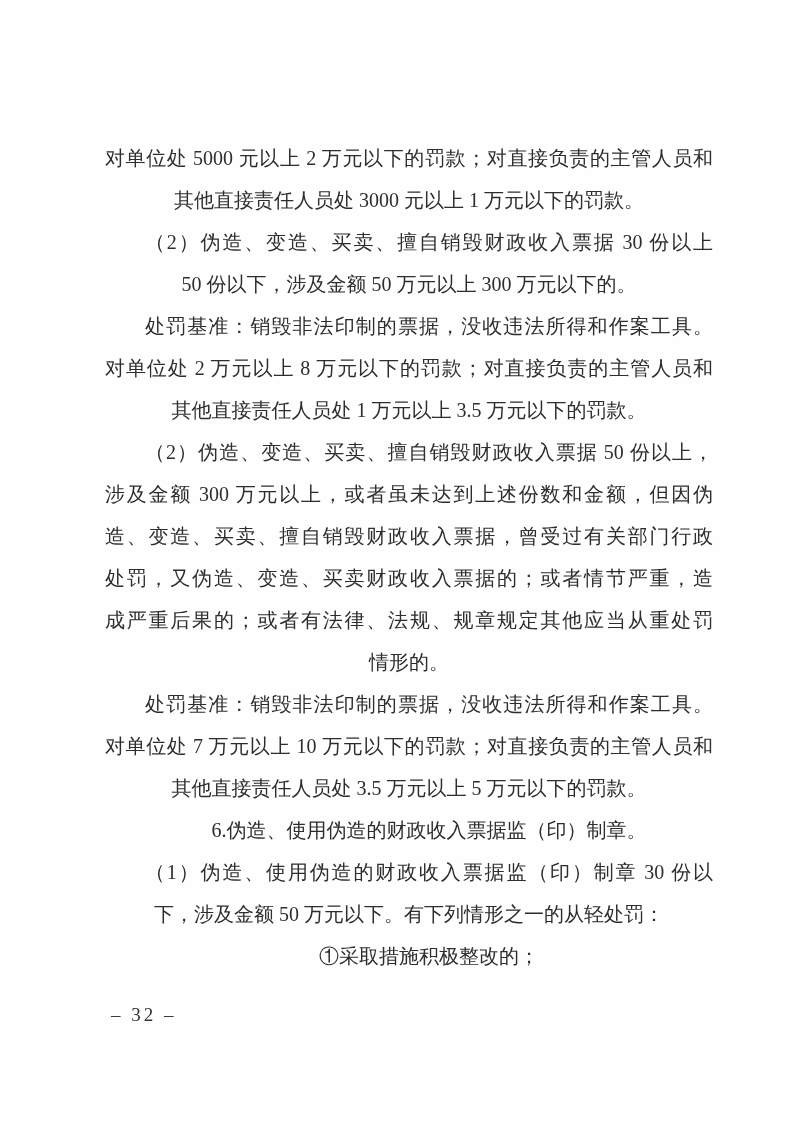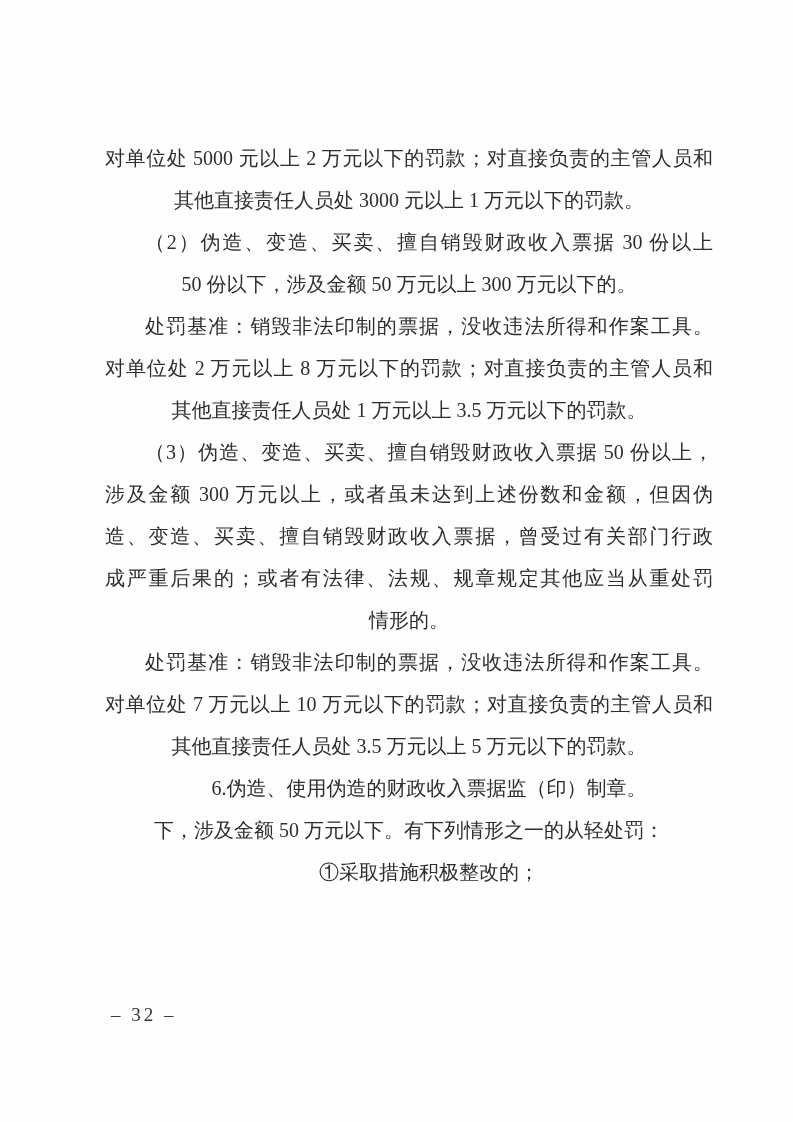--- a/index.html
+++ b/index.html
@@ -64,29 +64,31 @@
 <div class="page">
 
   <div class="textblock">
     <div class="line j">对单位处 5000 元以上 2 万元以下的罚款；对直接负责的主管人员和</div>
     <div class="line">其他直接责任人员处 3000 元以上 1 万元以下的罚款。</div>
     <div class="line i j">（2）伪造、变造、买卖、擅自销毁财政收入票据 30 份以上</div>
     <div class="line">50 份以下，涉及金额 50 万元以上 300 万元以下的。</div>
     <div class="line i j">处罚基准：销毁非法印制的票据，没收违法所得和作案工具。</div>
     <div class="line j">对单位处 2 万元以上 8 万元以下的罚款；对直接负责的主管人员和</div>
     <div class="line">其他直接责任人员处 1 万元以上 3.5 万元以下的罚款。</div>
-    <div class="line i j">（3）伪造、变造、买卖、擅自销毁财政收入票据 50 份以上，</div>
+    <div class="line i j">（2）伪造、变造、买卖、擅自销毁财政收入票据 50 份以上，</div>
     <div class="line j">涉及金额 300 万元以上，或者虽未达到上述份数和金额，但因伪</div>
     <div class="line j">造、变造、买卖、擅自销毁财政收入票据，曾受过有关部门行政</div>
+    <div class="line j">处罚，又伪造、变造、买卖财政收入票据的；或者情节严重，造</div>
     <div class="line j">成严重后果的；或者有法律、法规、规章规定其他应当从重处罚</div>
     <div class="line">情形的。</div>
     <div class="line i j">处罚基准：销毁非法印制的票据，没收违法所得和作案工具。</div>
     <div class="line j">对单位处 7 万元以上 10 万元以下的罚款；对直接负责的主管人员和</div>
     <div class="line">其他直接责任人员处 3.5 万元以上 5 万元以下的罚款。</div>
     <div class="line i">6.伪造、使用伪造的财政收入票据监（印）制章。</div>
+    <div class="line i j">（1）伪造、使用伪造的财政收入票据监（印）制章 30 份以</div>
     <div class="line">下，涉及金额 50 万元以下。有下列情形之一的从轻处罚：</div>
     <div class="line i">①采取措施积极整改的；</div>
   </div>
 
   <div class="footer">– 32 –</div>
 
   <div class="scan-edge"></div>
 
 </div>
 

